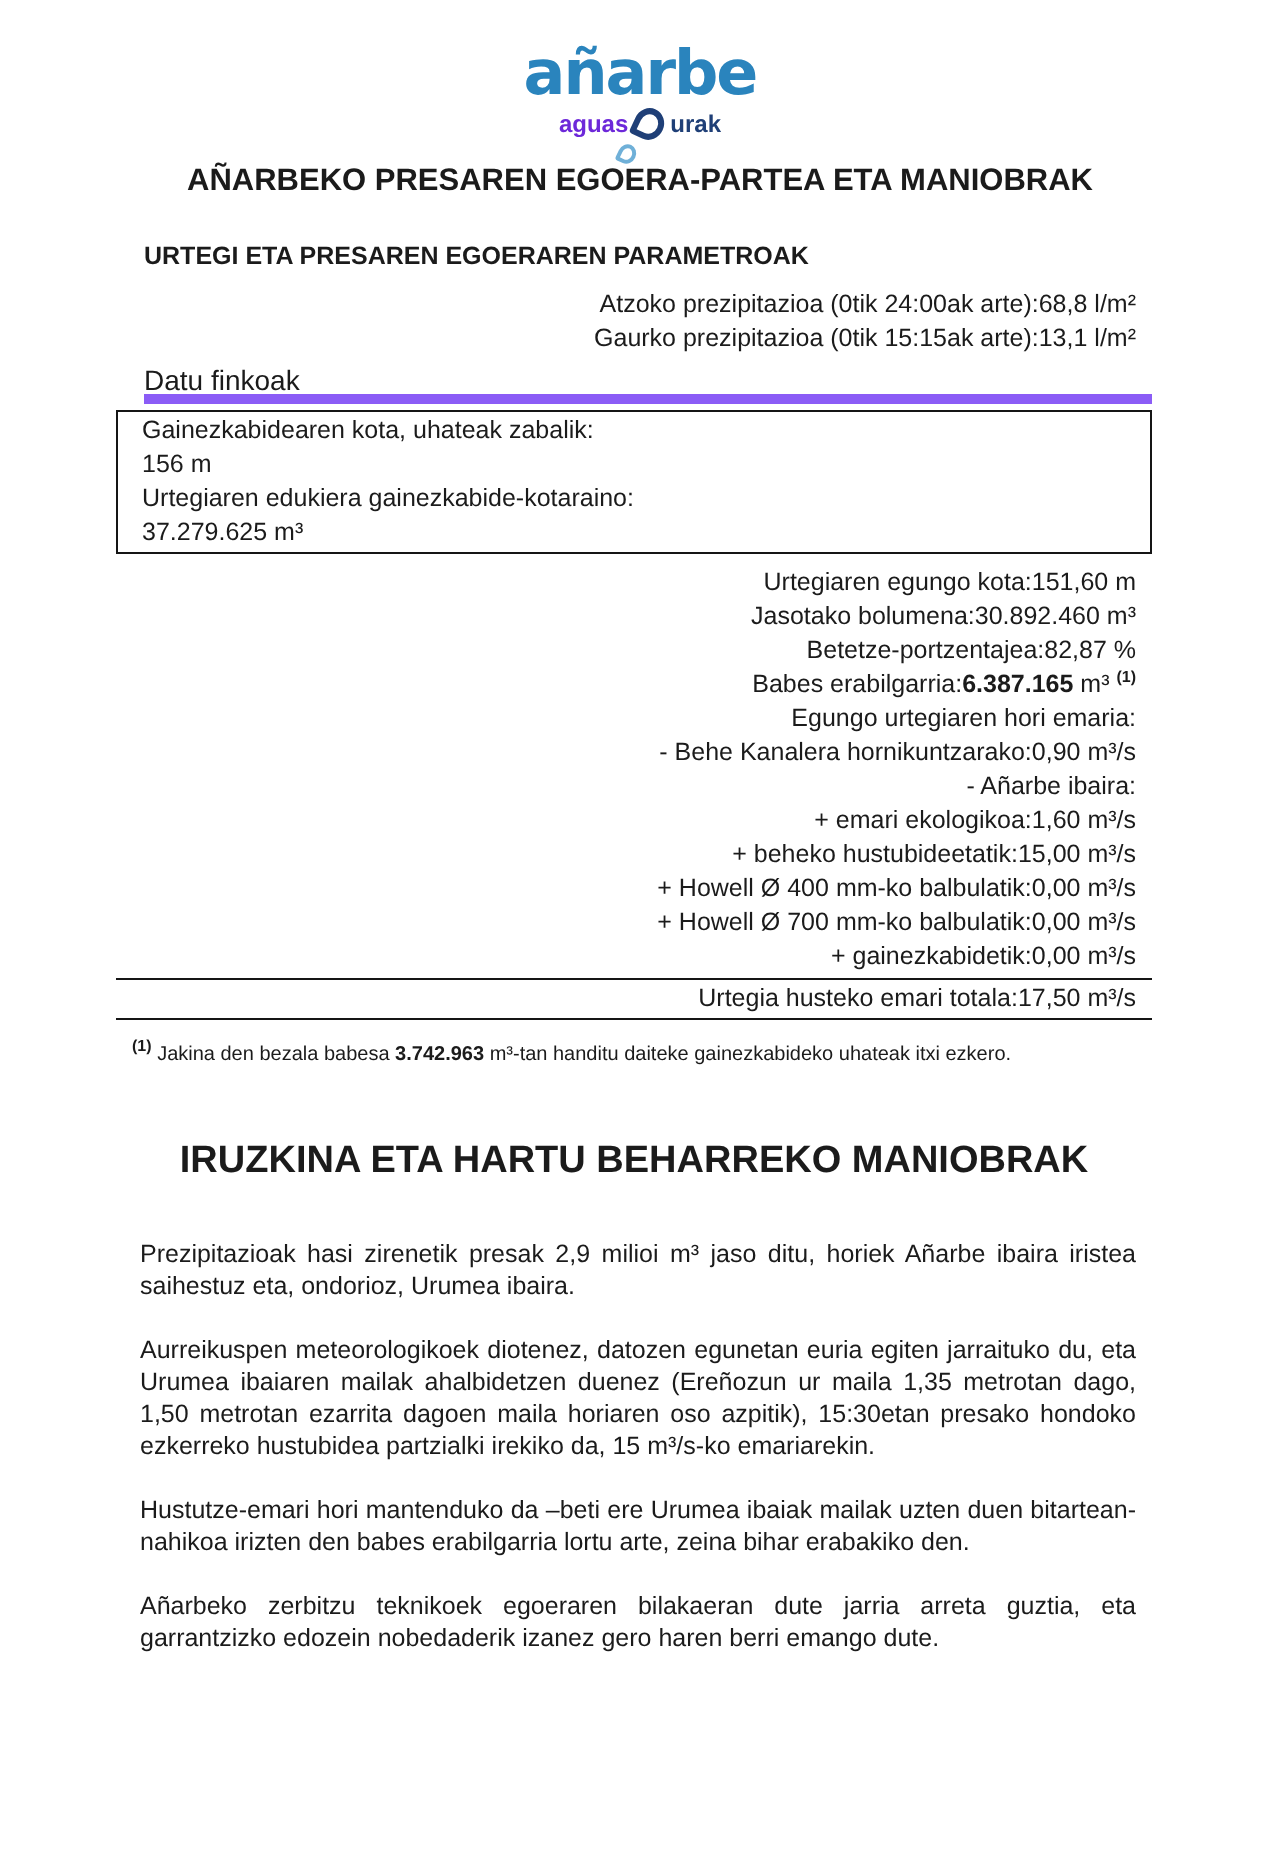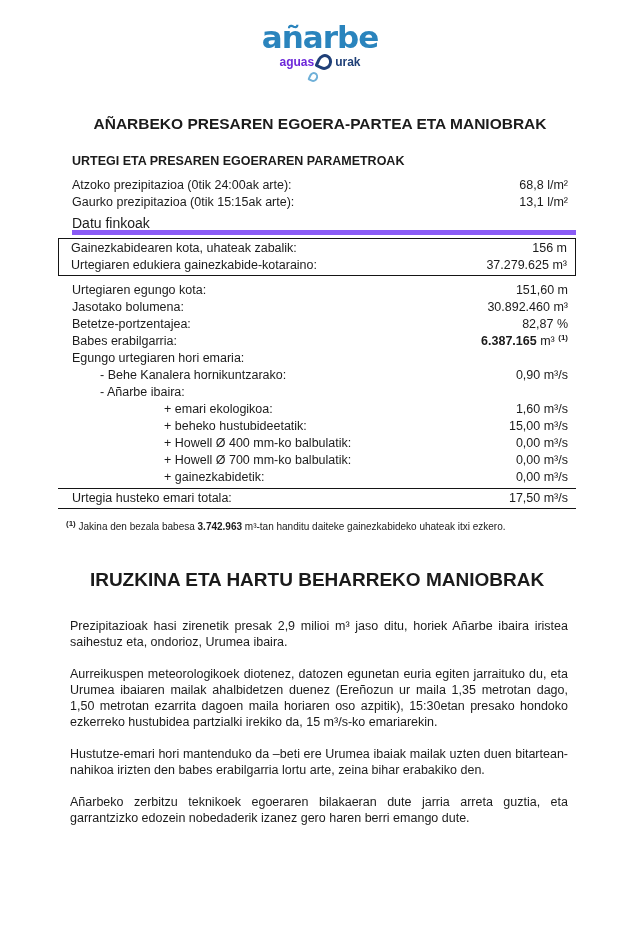--- a/index.html
+++ b/index.html
@@ -16,38 +16,38 @@
                 display:flex;align-items:center;justify-content:center;gap:3px;}
   .tag-aguas{color:#6d28d9;}
   .tag-urak{color:#1f3f77;}
   .drop-big{display:inline-block;width:9px;height:10px;border:3px solid #1f3f77;
             border-radius:50% 50% 50% 12%;transform:rotate(25deg);}
   .drop-small{width:5px;height:6px;border:2px solid #6fb0d8;
               border-radius:50% 50% 50% 15%;transform:rotate(25deg);
               margin:2px auto 0 auto;position:relative;left:-7px;}
 
   
-  .title{margin-top:33px;text-align:center;font-size:15.5px;font-weight:bold;}
+  .title{text-align:center;font-size:15.5px;font-weight:bold;}
   .dateline{margin-top:10px;text-align:center;font-size:11.5px;color:#222;}
   .content{padding:0 64px 0 58px;} 
   .h-params{margin:21px 0 0 14px;font-size:12.5px;font-weight:bold;}
   .h-comment{margin-top:37px;text-align:center;font-size:19px;font-weight:bold;}
 
   
   .tbl{margin-top:9px;font-size:12.5px;}
-  .trow{display:flex;justify-content:space-between;align-items:baseline;
+  .trow{display:flex;justify-content:flex-end;align-items:baseline;
         line-height:17px;padding:0 8px 0 14px;}
   .trow .lbl{white-space:nowrap;}
   .trow .val{white-space:nowrap;text-align:right;}
   .ind1{padding-left:28px;}
   .ind2{padding-left:92px;}
   .datu-label{margin:6px 0 0 14px;font-size:14px;line-height:12px;
               border-bottom:5px solid #8b5cf6;padding-bottom:1px;}
   .boxed{border:1.5px solid #151515;margin-top:3px;padding:1px 0;}
-  .boxed .trow{padding-left:12px;}
+  .boxed .trow{padding-left:12px;flex-direction:column;}
   .after-box{margin-top:6px;}
   .total-row{border-top:1.5px solid #151515;border-bottom:1.5px solid #151515;
              margin-top:2px;padding-top:1px;padding-bottom:1px;}
   .bsup{font-weight:bold;font-size:8px;}
   sup{line-height:0;}
   b.num{font-weight:bold;}
 
   
   .footnote{margin:12px 0 0 8px;font-size:10px;color:#1b1b1b;}
   .para{margin:16px 8px 0 12px;text-align:justify;font-size:12.5px;line-height:16px;}

